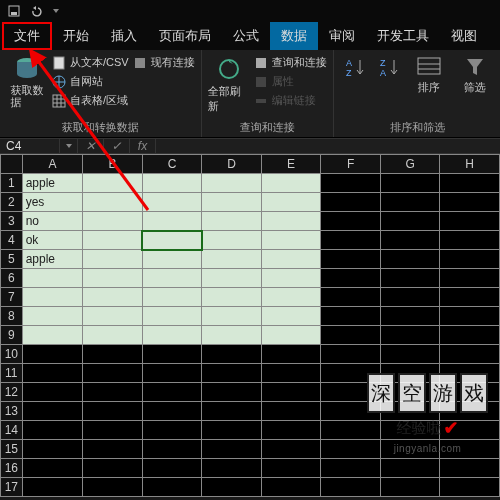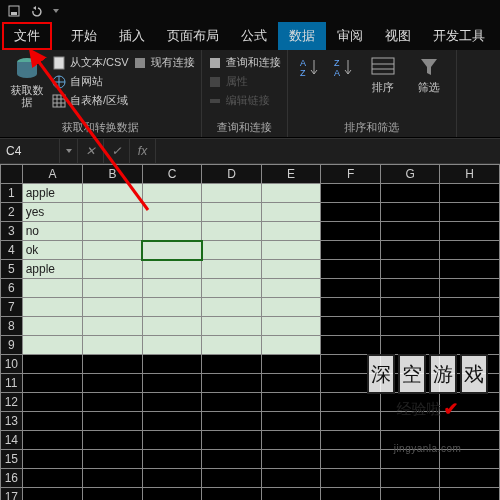--- a/index.html
+++ b/index.html
@@ -5,34 +5,34 @@
   * { box-sizing: border-box; margin: 0; padding: 0; }
   body { font-family: "Microsoft YaHei", sans-serif; background: #1a1a1a; width: 500px; height: 500px; overflow: hidden; position: relative; }
   
   .titlebar { height: 22px; background: #0a0a0a; display: flex; align-items: center; padding: 0 8px; gap: 10px; }
   .titlebar span { color: #999; font-size: 11px; }
   .titlebar svg { display: block; }
   
   .menubar { height: 28px; background: #0a0a0a; display: flex; align-items: center; padding-left: 2px; }
   .menu-item { color: #ddd; font-size: 13px; padding: 5px 11px; cursor: pointer; }
   .menu-item.active { background: #0369a1; }
-  .file-box { border: 2px solid #e00; padding: 3px 10px; margin-right: 8px; }
+  .file-box { border: 2px solid #e00; padding: 3px 10px; margin-right: 0; }
   
   .ribbon { height: 88px; background: #1e1e1e; display: flex; border-bottom: 1px solid #000; }
   .rgroup { display: flex; flex-direction: column; border-right: 1px solid #333; padding: 4px 6px 2px 6px; }
   .rgroup-body { flex: 1; display: flex; gap: 4px; }
   .rgroup-label { text-align: center; color: #aaa; font-size: 11px; padding-top: 2px; }
   .bigbtn { display: flex; flex-direction: column; align-items: center; justify-content: flex-start; color: #ccc; font-size: 11px; width: 42px; cursor: pointer; padding-top: 2px; }
   .bigbtn svg { margin-bottom: 2px; }
   .smallcol { display: flex; flex-direction: column; gap: 2px; }
   .smallbtn { display: flex; align-items: center; gap: 4px; color: #ccc; font-size: 11px; cursor: pointer; white-space: nowrap; padding: 1px 0; }
   .smallbtn.dim { color: #555; }
   .smallbtn svg { flex-shrink: 0; }
   
-  .namebox-row { height: 26px; background: #1e1e1e; display: flex; align-items: center; border-top: 1px solid #333; border-bottom: 1px solid #333; }
+  .namebox-row { height: 16px; background: #1e1e1e; display: flex; align-items: center; border-top: 1px solid #333; border-bottom: 1px solid #333; }
   .namebox { width: 60px; height: 100%; border-right: 1px solid #333; display: flex; align-items: center; padding: 0 6px; color: #ddd; font-size: 12px; }
   .nb-dd { width: 18px; display:flex; align-items:center; justify-content:center; color:#888; border-right:1px solid #333; height:100%; }
   .fx-btn { width: 26px; text-align: center; color: #888; font-size: 12px; font-style: italic; border-right: 1px solid #333; height: 100%; display: flex; align-items: center; justify-content: center; cursor: pointer; }
   .formula-bar { flex: 1; height: 100%; padding: 0 6px; color: #ddd; font-size: 12px; }
   
   .sheet { position: relative; background: #000; }
   table { border-collapse: collapse; table-layout: fixed; }
   th, td { border: 1px solid #888; font-size: 12px; font-weight: normal; padding: 0; height: 19px; overflow: hidden; }
   .colhdr th { background: #121212; color: #ccc; text-align: center; width: 62px; }
   .colhdr th.corner { width: 22px; background: #121212; }
@@ -41,21 +41,21 @@
   td.dark { background: #000; }
   .selected-cell { outline: 2px solid #1a6b1a; outline-offset: -1px; position: relative; }
   
   .red-arrow { position: absolute; pointer-events: none; }
   
   .watermark { position: absolute; right: 12px; bottom: 46px; display: flex; flex-direction: column; align-items: center; gap: 4px; }
   .wm-boxes { display: flex; gap: 3px; }
   .wm-box { width: 28px; height: 40px; border: 2px solid #222; background: rgba(255,255,255,0.85); display: flex; align-items: center; justify-content: center; font-size: 20px; font-family: "KaiTi","STKaiti",serif; color: #111; }
   .wm-text { font-size: 15px; color: #222; display:flex; align-items:center; gap:2px; font-family: "KaiTi","STKaiti",serif; }
   .wm-check { color: #d00; font-weight: bold; font-size: 18px; }
-  .wm-url { font-size: 10px; color: #555; letter-spacing: 0.5px; margin-top: 19px; }
+  .wm-url { font-size: 10px; color: #555; letter-spacing: 0.5px; }
 </style>
 </head>
 <body>
 
 <div class="titlebar">
   <span>
       <svg width="12" height="12">
         <rect x="1" y="1" width="10" height="10" fill="none" stroke="#bbb" stroke-width="1"></rect>
         <rect x="3" y="7" width="6" height="3" fill="#bbb"></rect>
       </svg>
@@ -74,34 +74,34 @@
 </div>
 
 <div class="menubar">
   <div class="menu-item file-box">文件</div>
   <div class="menu-item">开始</div>
   <div class="menu-item">插入</div>
   <div class="menu-item">页面布局</div>
   <div class="menu-item">公式</div>
   <div class="menu-item active">数据</div>
   <div class="menu-item">审阅</div>
+  <div class="menu-item">开发工具</div>
   <div class="menu-item">视图</div>
-  <div class="menu-item">开发工具</div>
 </div>
 
 <div class="ribbon">
   <div class="rgroup">
     <div class="rgroup-body">
       <div class="bigbtn">
         <svg width="26" height="26">
             <ellipse cx="13" cy="6" rx="10" ry="4" fill="#5a9"></ellipse>
             <rect x="3" y="6" width="20" height="12" fill="#478"></rect>
             <ellipse cx="13" cy="18" rx="10" ry="4" fill="#478"></ellipse>
           </svg>
-        <span style="white-space:pre-line;text-align:center;line-height:1.1">获取数
+        <span style="white-space:pre-line;line-height:1.1">获取数
 据</span>
       </div>
       <div class="smallcol">
         <div class="smallbtn">
             <svg width="14" height="14">
               <rect x="2" y="1" width="10" height="12" fill="#ddd" stroke="#888"></rect>
             </svg>
             <span>从文本/CSV</span>
           </div>
         <div class="smallbtn">
@@ -126,20 +126,27 @@
             </svg>
             <span>现有连接</span>
           </div>
       </div>
     </div>
     <div class="rgroup-label">获取和转换数据</div>
   </div>
 
   <div class="rgroup">
     <div class="rgroup-body">
+      <div class="bigbtn">
+        <svg width="26" height="26">
+            <circle cx="13" cy="13" r="9" fill="none" stroke="#4a8" stroke-width="2"></circle>
+            <path d="M13 4 L17 8 L13 6 Z" fill="#4a8"></path>
+          </svg>
+        <span>全部刷新</span>
+      </div>
       <div class="smallcol">
         <div class="smallbtn">
             <svg width="14" height="14">
               <rect x="2" y="2" width="10" height="10" fill="#aaa"></rect>
             </svg>
             <span>查询和连接</span>
           </div>
         <div class="smallbtn dim">
             <svg width="14" height="14">
               <rect x="2" y="2" width="10" height="10" fill="#444"></rect>

